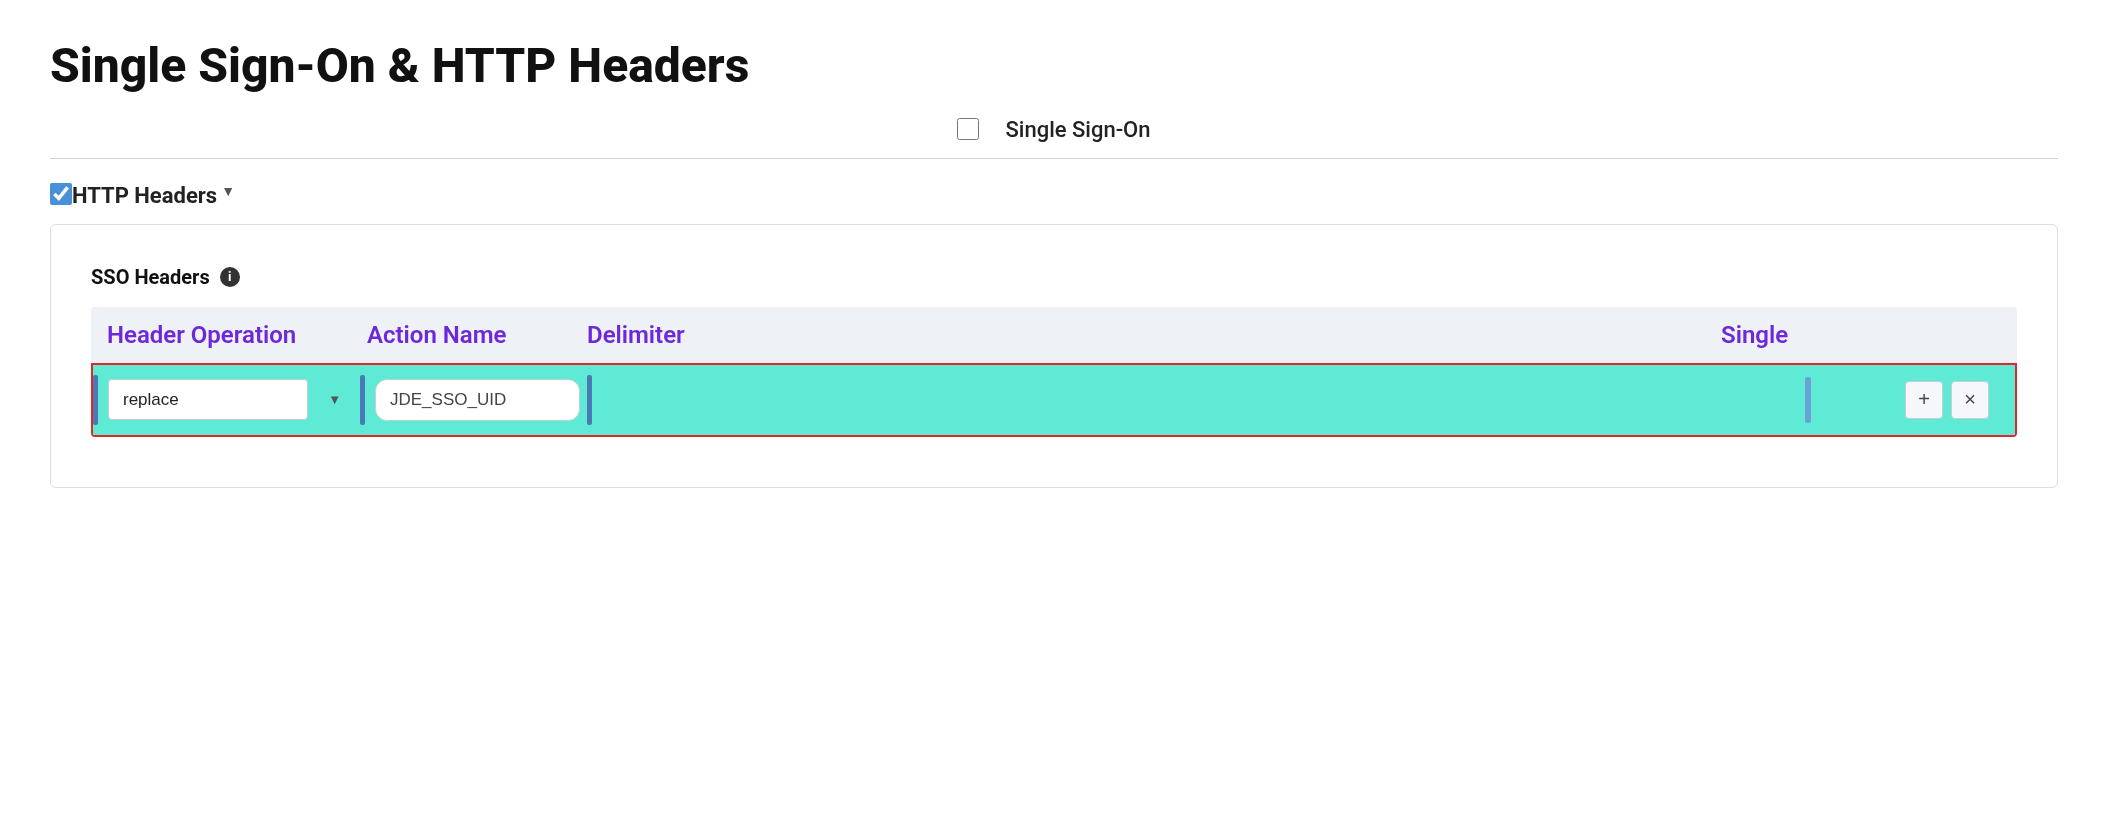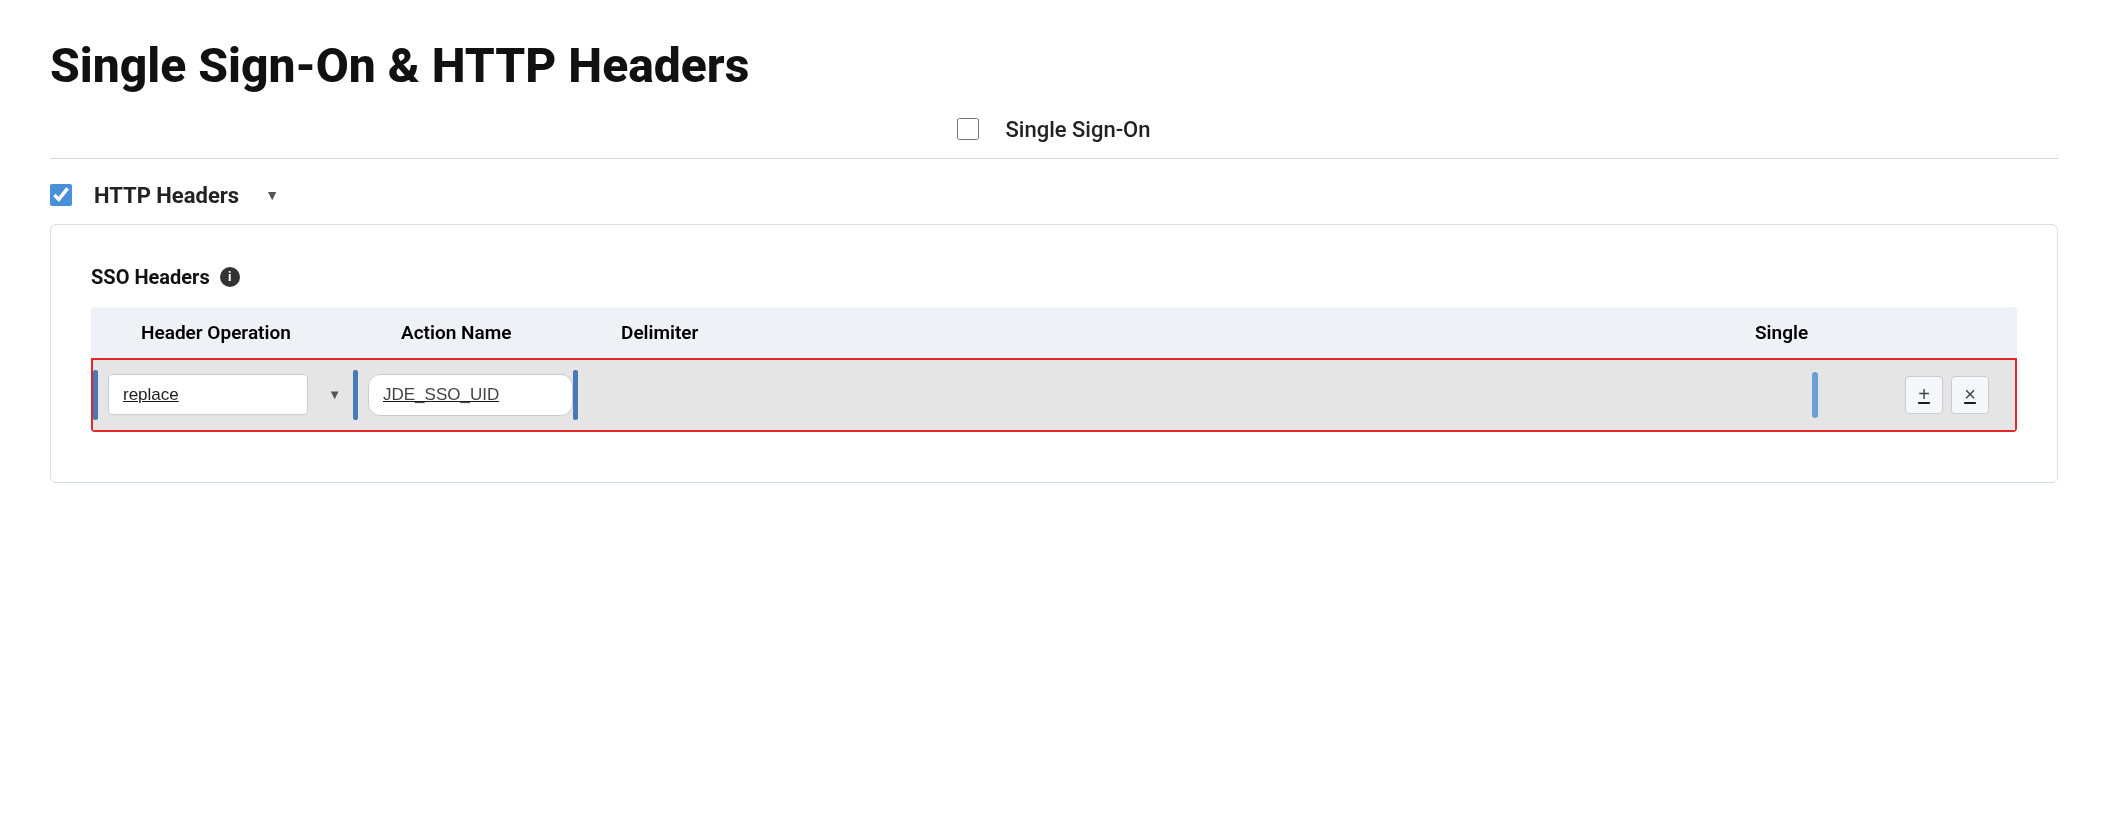--- a/index.html
+++ b/index.html
@@ -47,22 +47,21 @@
     }
 
     .divider {
       border: none;
       border-top: 1px solid #d0d5dd;
       margin: 16px 0 24px 0;
     }
 
     .http-headers-section {
       display: flex;
-      align-items: center;
-      gap: 22px;
+      gap: 0;
       margin-bottom: 16px;
     }
 
     .http-checkbox {
       width: 22px;
       height: 22px;
       cursor: pointer;
       accent-color: #4a90d9;
     }
 
@@ -120,39 +119,37 @@
     .table-header-row {
       display: grid;
       grid-template-columns: 260px 220px 1fr 160px 120px;
       background: #eef1f6;
       padding: 14px 16px;
       border-radius: 4px 4px 0 0;
       gap: 0;
     }
 
     .th {
-      font-size: 19px;
+      font-size: 24px;
       font-weight: 600;
-      color: #000000;
-      margin-left: 34px;
+      color: #6d28d9;
     }
 
     .table-body {
       border: 2px solid #e0282a;
       border-radius: 0 0 4px 4px;
     }
 
     .table-row {
       display: grid;
       grid-template-columns: 260px 220px 1fr 160px 120px;
       align-items: center;
       padding: 10px 0px;
-      gap: 0;
-      background: #e5e5e5;
-      text-decoration: underline;
+      gap: 7px;
+      background: #5eead4;
     }
 
     .cell-with-bar {
       display: flex;
       align-items: center;
       padding: 0;
     }
 
     .blue-bar {
       width: 5px;

